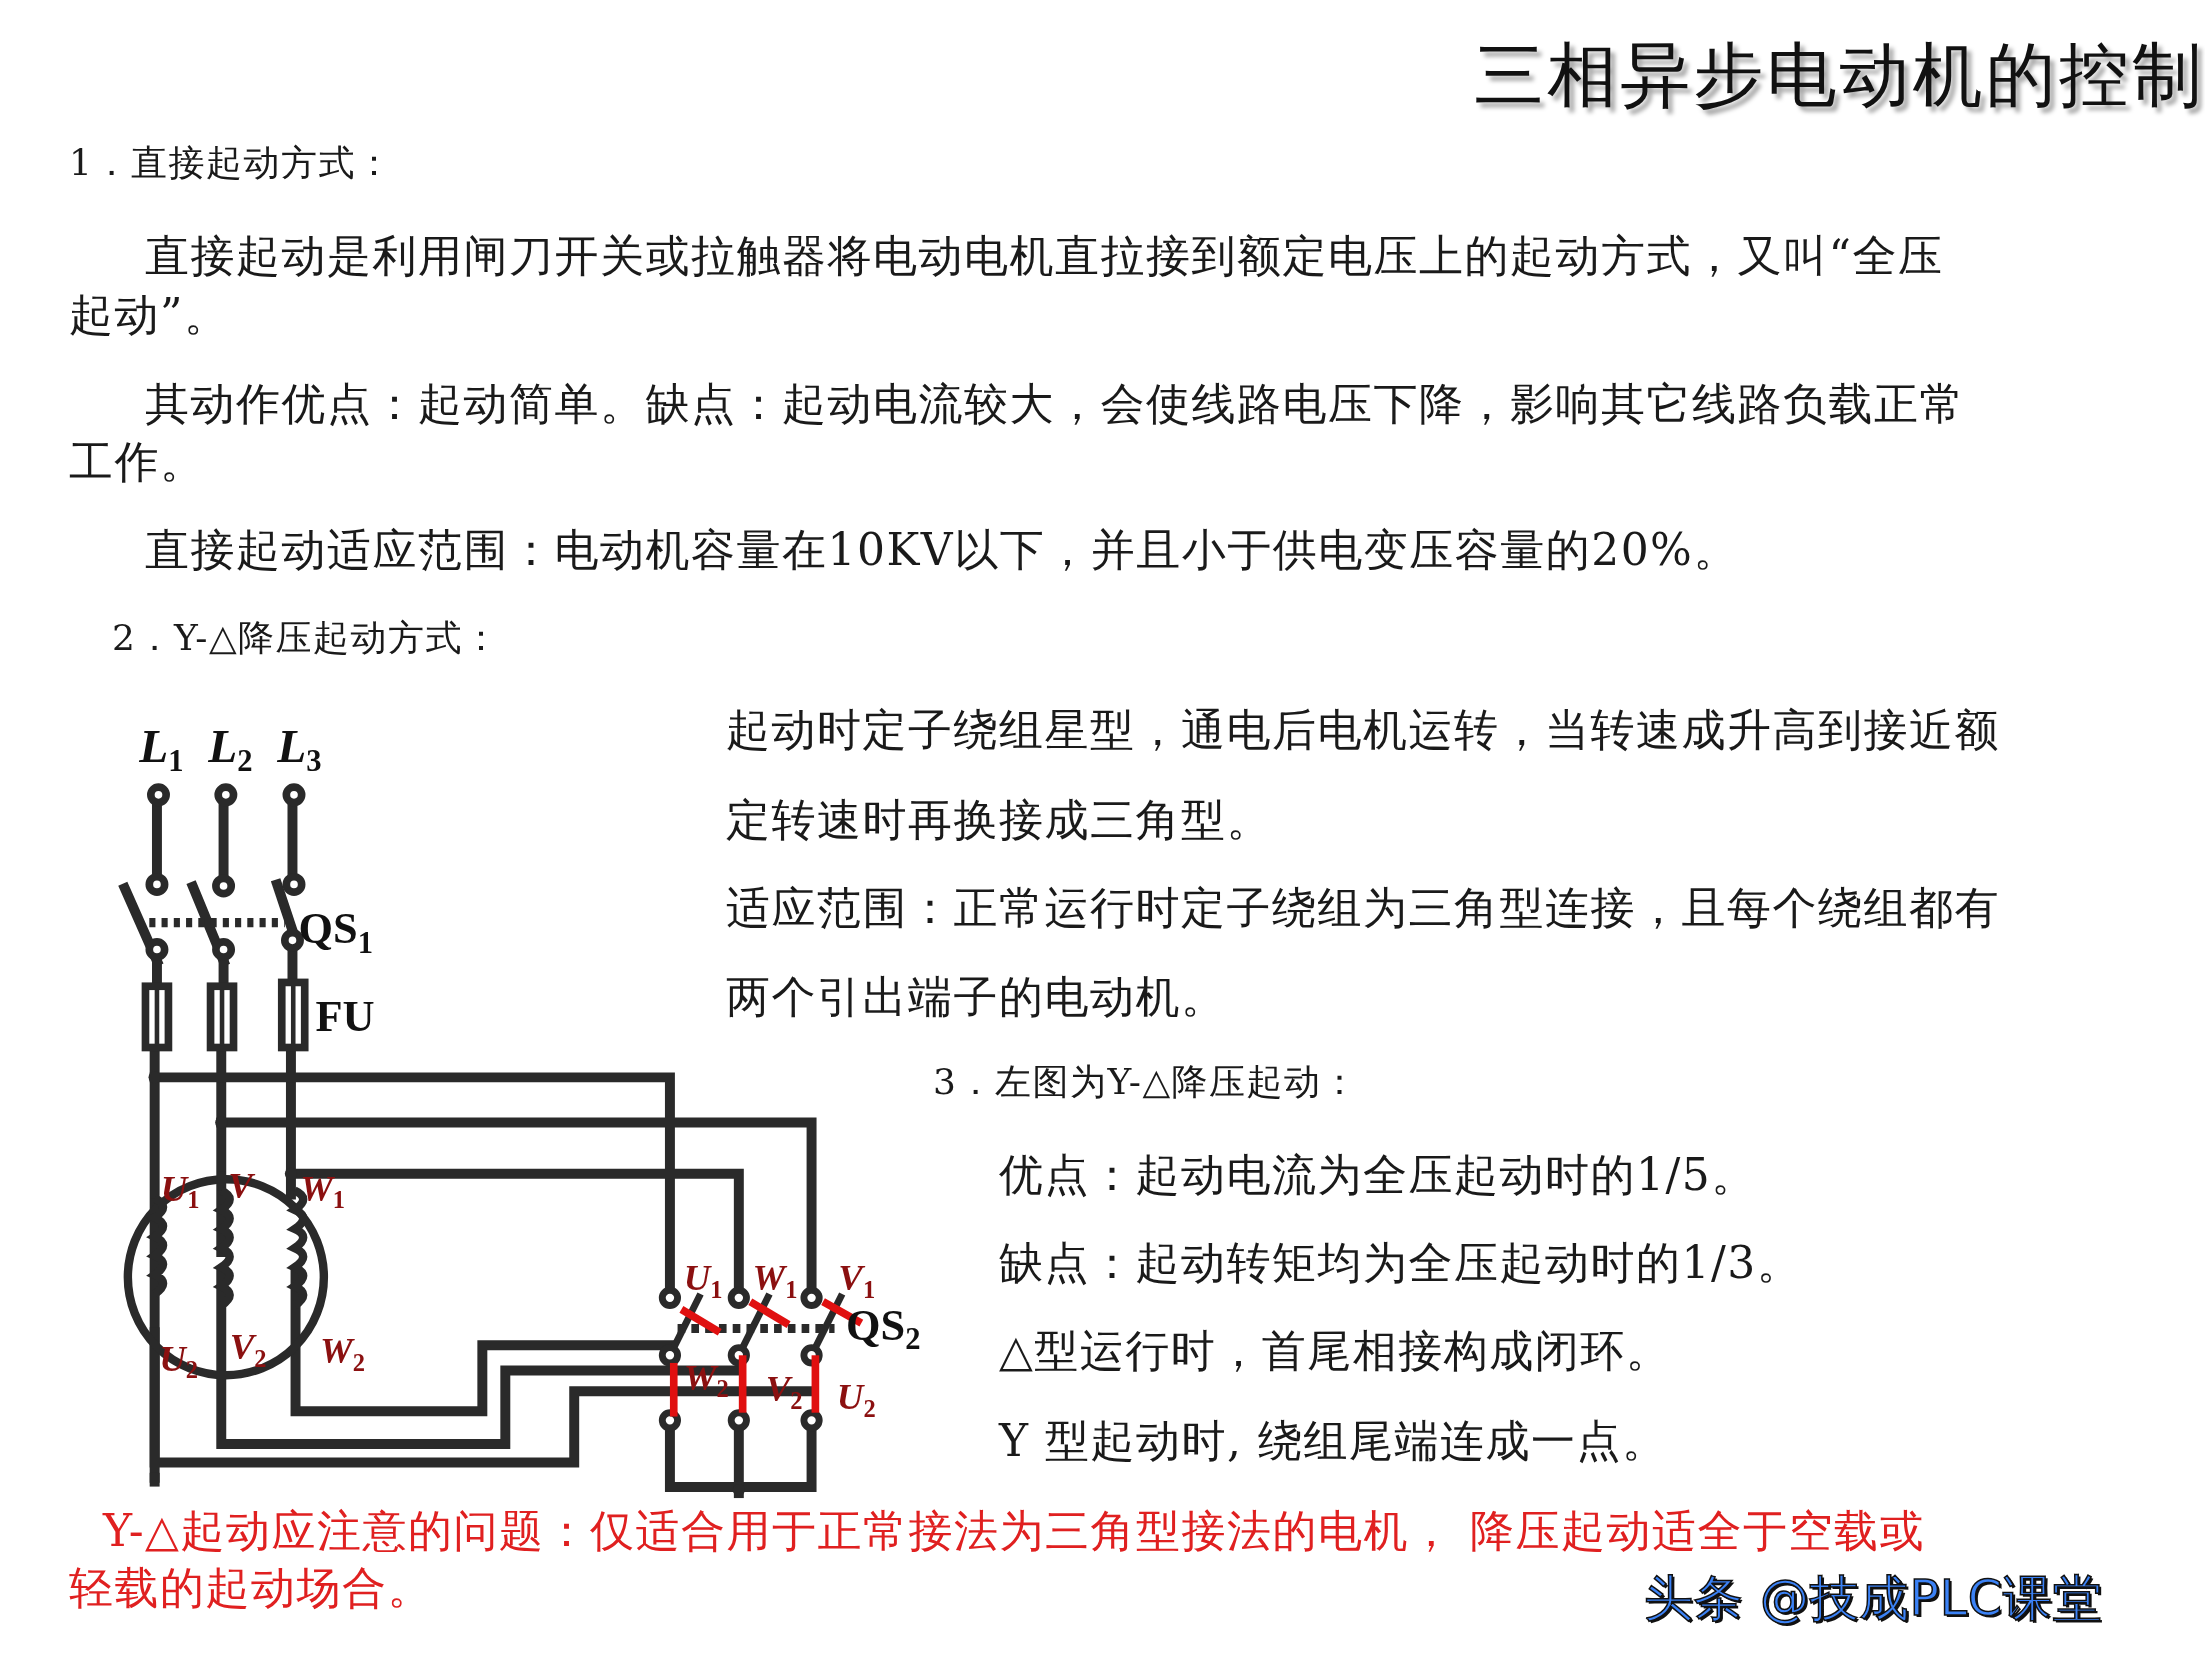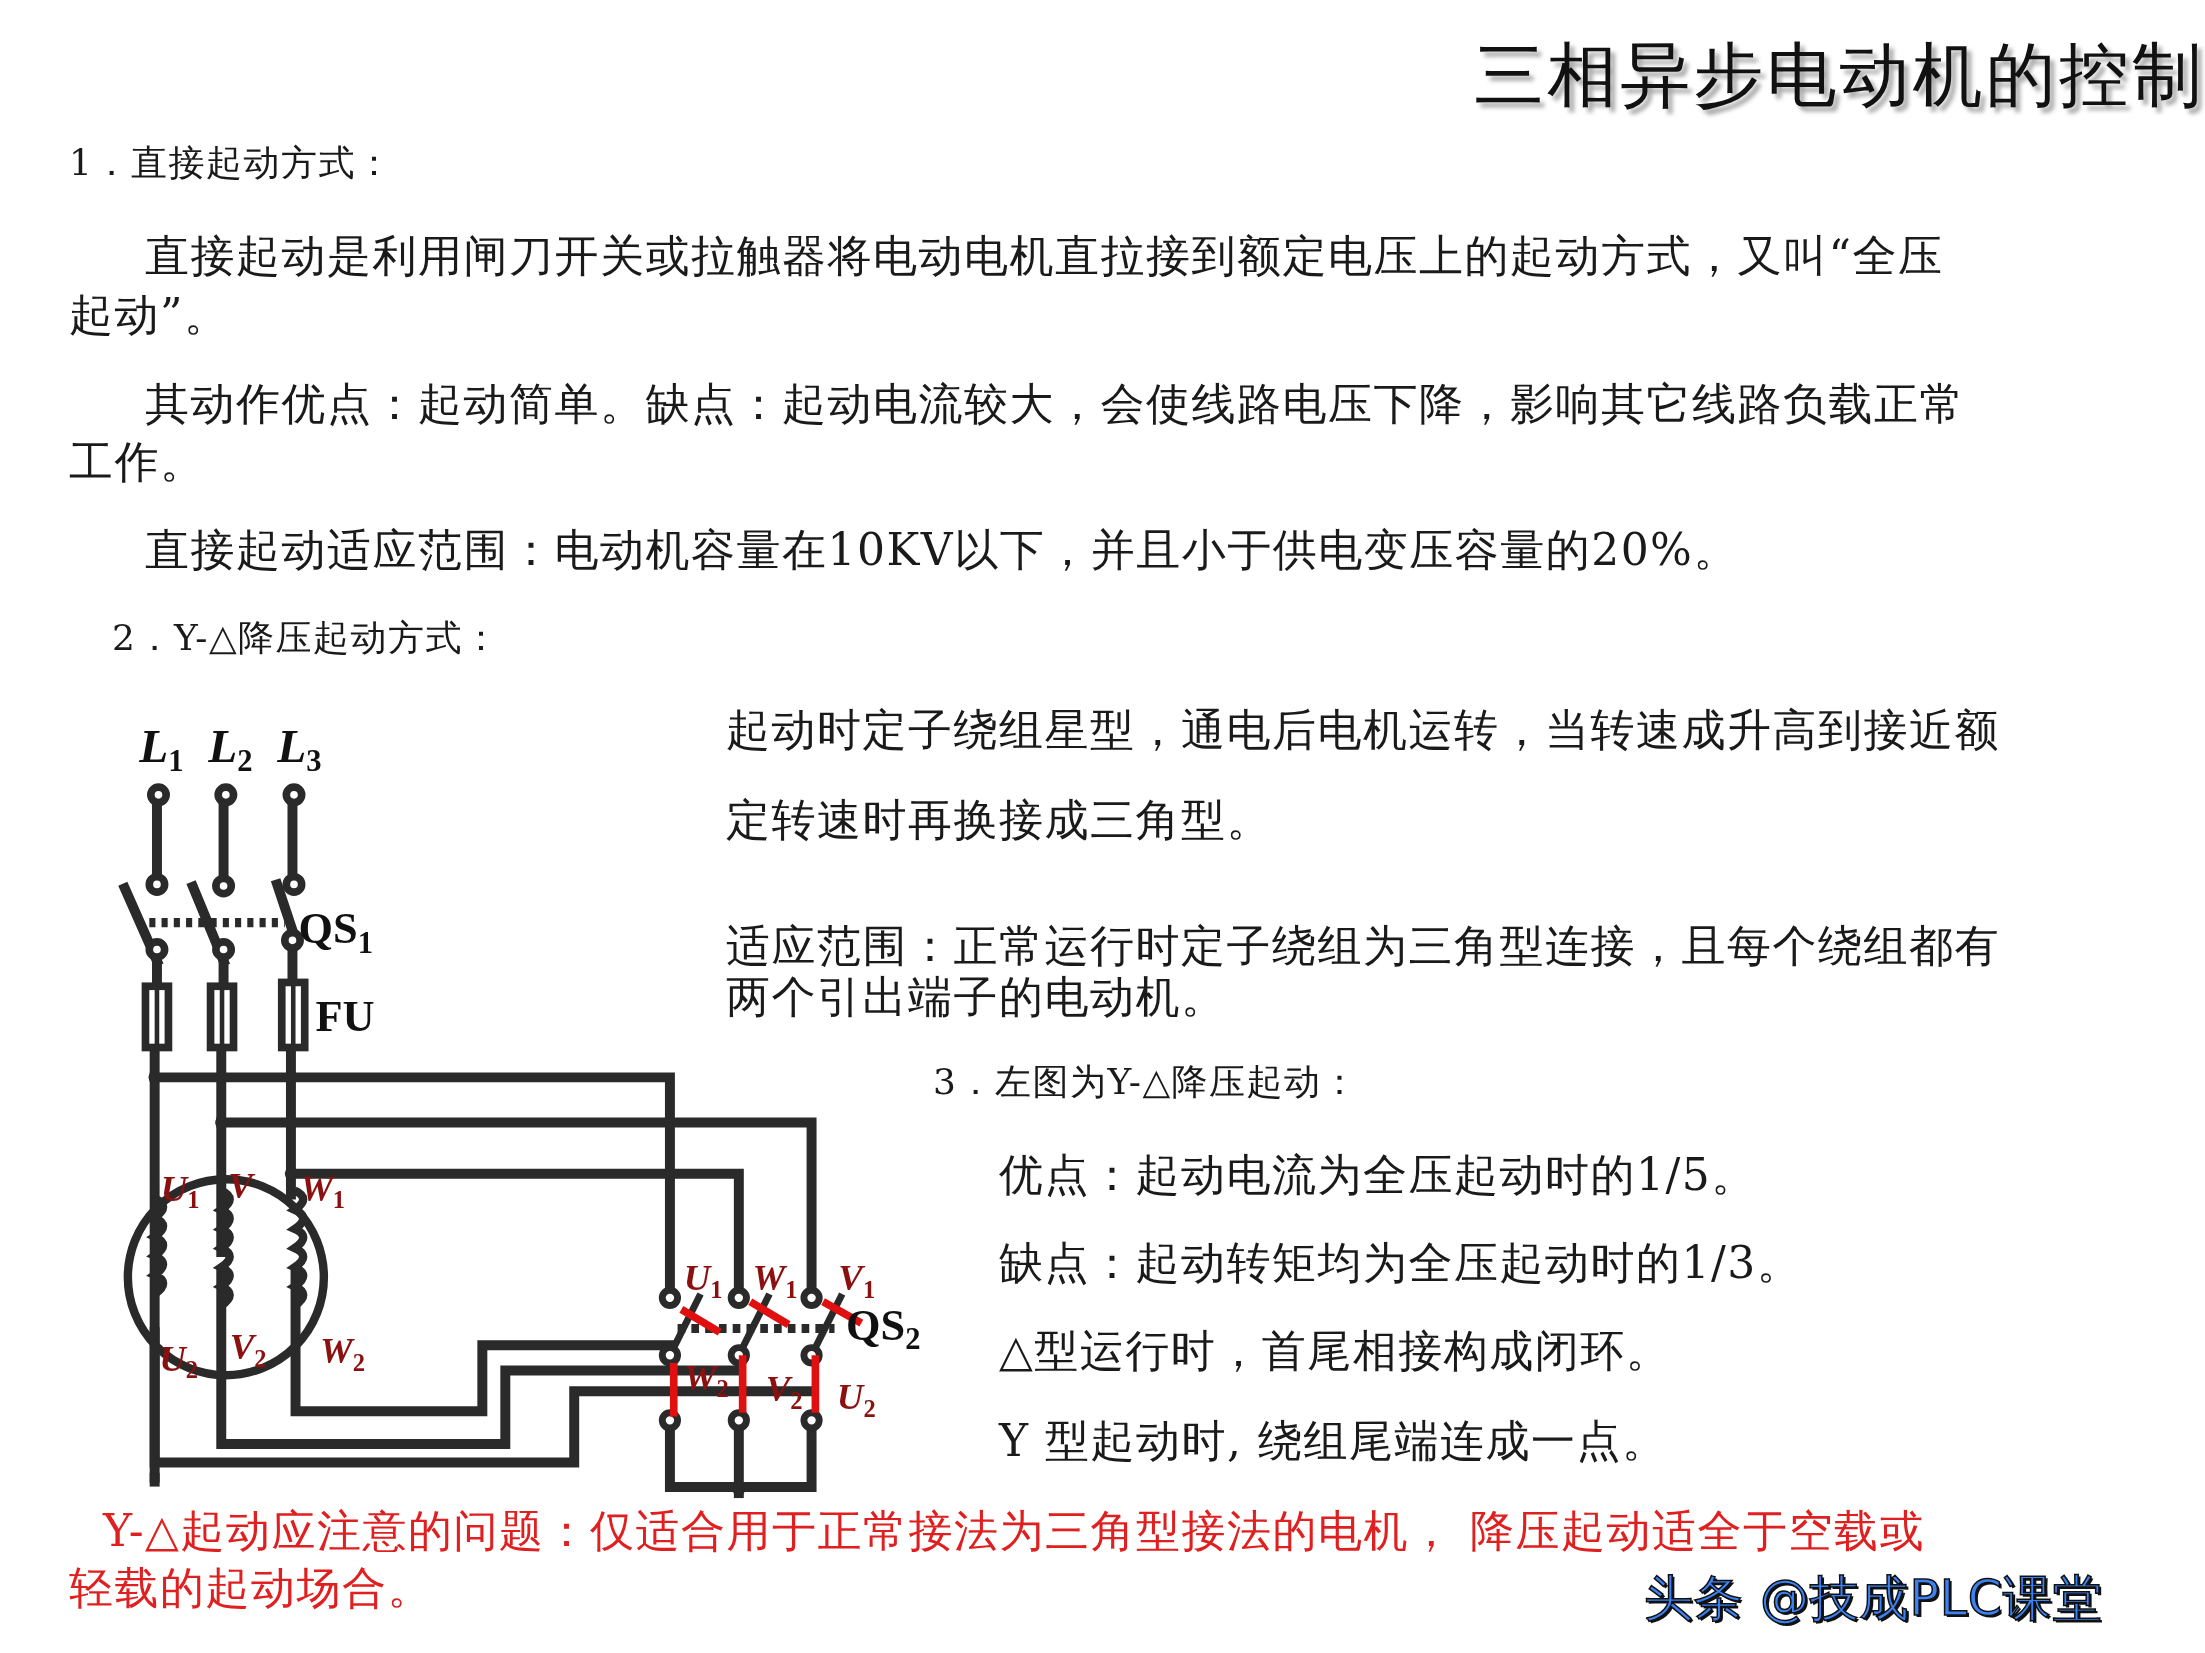--- a/index.html
+++ b/index.html
@@ -25,21 +25,21 @@
 <div class="abs txt heading" style="left:69px; top:145px;">1．直接起动方式：</div>
 <div class="abs txt" style="left:145px; top:234px;">直接起动是利用闸刀开关或拉触器将电动电机直拉接到额定电压上的起动方式，又叫“全压</div>
 <div class="abs txt" style="left:69px; top:293px;">起动”。</div>
 <div class="abs txt" style="left:145px; top:382px;">其动作优点：起动简单。缺点：起动电流较大，会使线路电压下降，影响其它线路负载正常</div>
 <div class="abs txt" style="left:69px; top:440px;">工作。</div>
 <div class="abs txt" style="left:145px; top:528px;">直接起动适应范围：电动机容量在10KV以下，并且小于供电变压容量的20%。</div>
 
 <div class="abs txt heading" style="left:69px; top:620px;margin-left:43px;">2．Y-△降压起动方式：</div>
 <div class="abs txt" style="left:726px; top:708px;">起动时定子绕组星型，通电后电机运转，当转速成升高到接近额</div>
 <div class="abs txt" style="left:726px; top:798px;">定转速时再换接成三角型。</div>
-<div class="abs txt" style="left:726px; top:886px;margin-top:38px;">适应范围：正常运行时定子绕组为三角型连接，且每个绕组都有</div>
+<div class="abs txt" style="left:726px; top:886px;">适应范围：正常运行时定子绕组为三角型连接，且每个绕组都有</div>
 <div class="abs txt" style="left:726px; top:975px;">两个引出端子的电动机。</div>
 
 <div class="abs txt heading" style="left:933px; top:1064px;">3．左图为Y-△降压起动：</div>
 <div class="abs txt" style="left:999px; top:1153px;">优点：起动电流为全压起动时的1/5。</div>
 <div class="abs txt" style="left:999px; top:1241px;">缺点：起动转矩均为全压起动时的1/3。</div>
 <div class="abs txt" style="left:999px; top:1329px;">△型运行时，首尾相接构成闭环。</div>
 <div class="abs txt" style="left:999px; top:1419px;">Y 型起动时, 绕组尾端连成一点。</div>
 
 <div class="abs txt red" style="left:103px; top:1509px;">Y-△起动应注意的问题：仅适合用于正常接法为三角型接法的电机，  降压起动适全于空载或</div>
 <div class="abs txt red" style="left:69px; top:1566px;">轻载的起动场合。</div>

